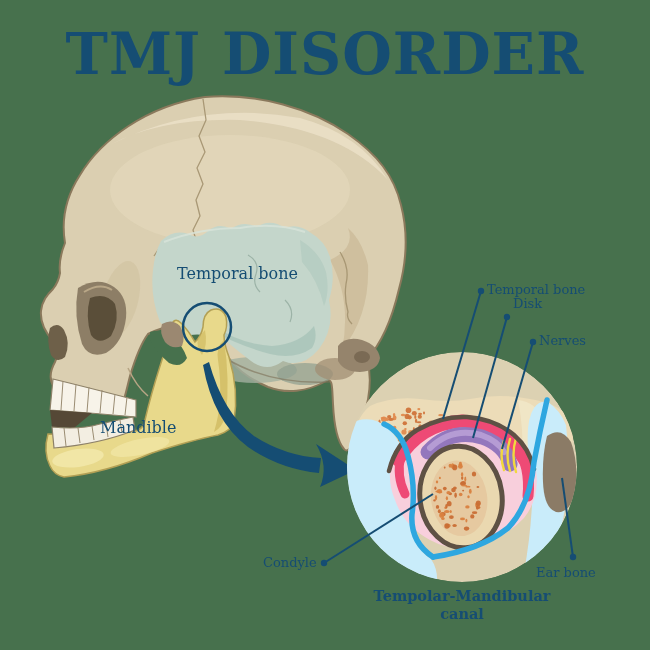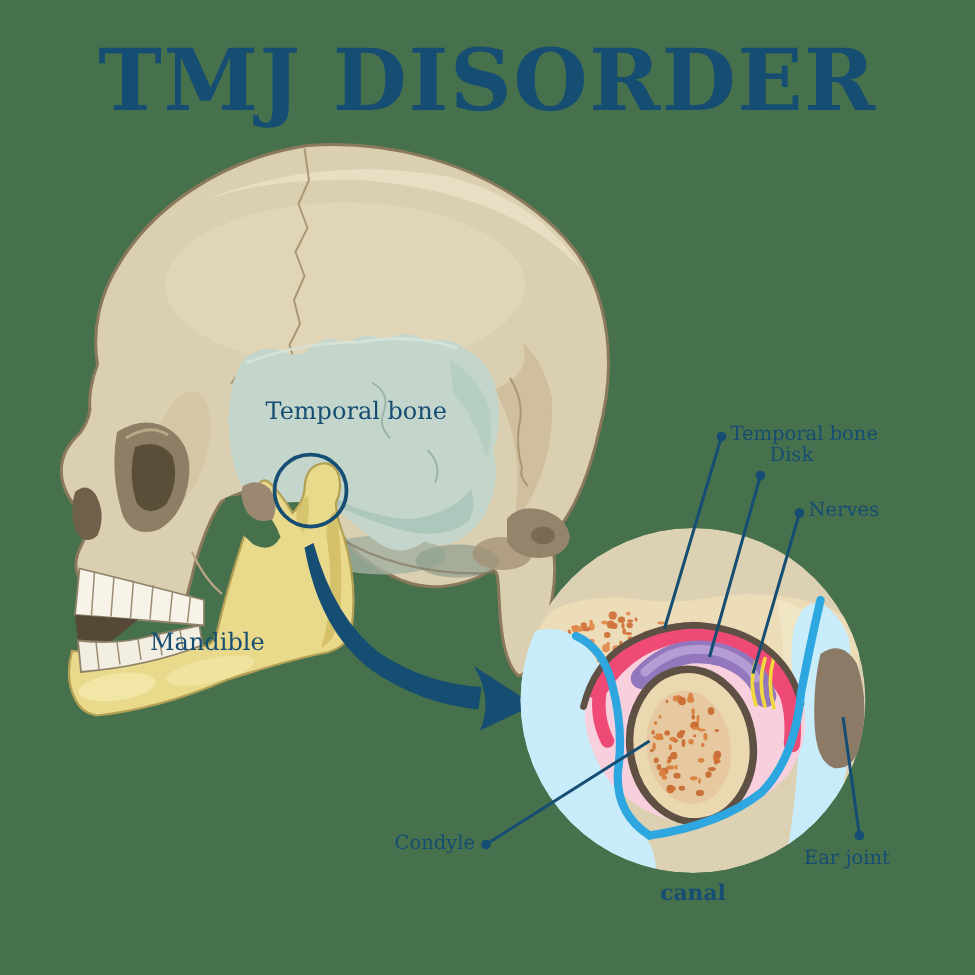--- a/index.html
+++ b/index.html
@@ -361,18 +361,19 @@
 
   <div class="title">TMJ DISORDER</div>
 
   <div class="lbl lbl-lg" style="left:177px;top:264px;">Temporal bone</div>
   <div class="lbl lbl-lg" style="left:100px;top:418px;">Mandible</div>
 
   <div class="lbl lbl-sm" style="left:487px;top:282px;">Temporal bone</div>
   <div class="lbl lbl-sm" style="left:513px;top:296px;">Disk</div>
   <div class="lbl lbl-sm" style="left:539px;top:333px;">Nerves</div>
   <div class="lbl lbl-sm" style="left:263px;top:555px;">Condyle</div>
-  <div class="lbl lbl-sm" style="left:536px;top:565px;">Ear joint</div>
+  <div class="lbl lbl-sm" style="left:536px;top:565px;">Ear bone</div>
 
   <div class="caption">
+    <span>Tempolar-Mandibular</span>
     <span>canal</span>
   </div>
 </div>
 
 </body></html>

